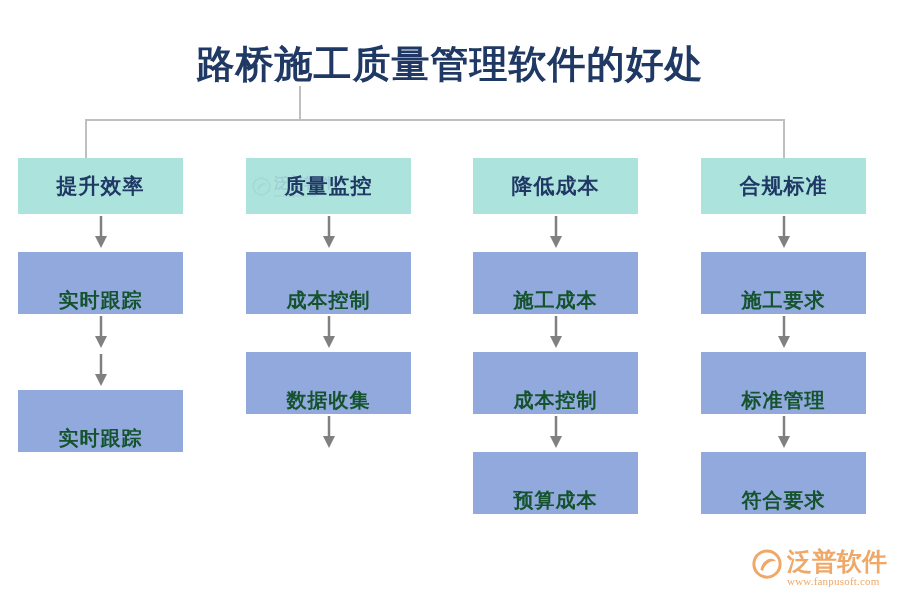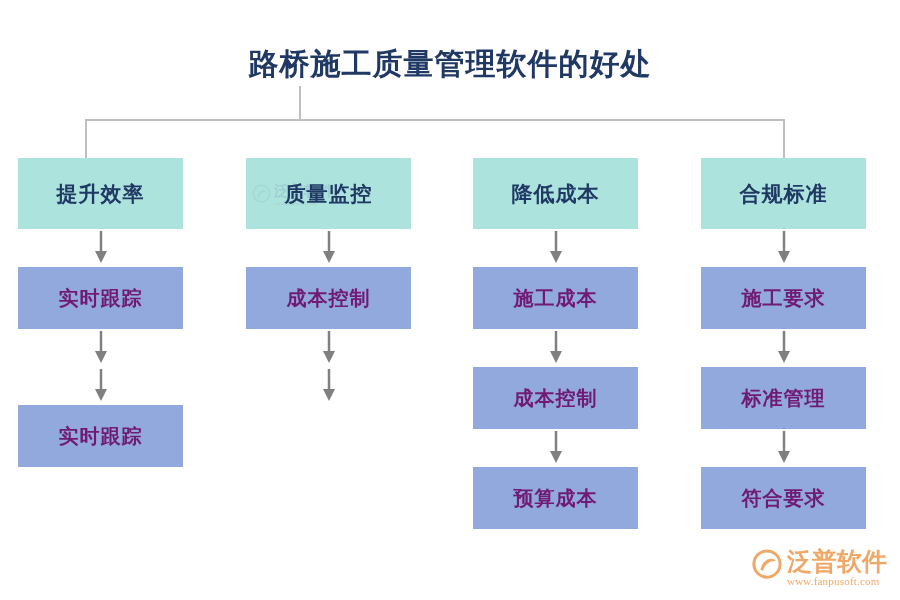--- a/index.html
+++ b/index.html
@@ -21,21 +21,21 @@
     height: 600px;
   }
 
   
   #page-title {
     position: absolute;
     left: 0;
     top: 44px;
     width: 900px;
     text-align: center;
-    font-size: 30px;
+    font-size: 38px;
     font-weight: bold;
     color: #1f3864;
     letter-spacing: 1px;
     line-height: 40px;
     white-space: nowrap;
   }
 
   
   #connector-layer {
     position: absolute;
@@ -52,21 +52,21 @@
     top: 158px;
   }
   .col-0 { left: 18px;  width: 165px; }
   .col-1 { left: 246px; width: 165px; }
   .col-2 { left: 473px; width: 165px; }
   .col-3 { left: 701px; width: 165px; }
 
   .head-box {
     position: relative;
     width: 100%;
-    height: 71px;
+    height: 56px;
     background: #ace3dd;
     display: flex;
     align-items: center;
     justify-content: center;
     color: #1f3864;
     font-size: 21px;
     font-weight: bold;
     letter-spacing: 1px;
     overflow: hidden;
   }
@@ -106,23 +106,23 @@
     font-size: 5px;
     color: #9aa9b8;
     letter-spacing: 0px;
   }
 
   .sub-box {
     width: 100%;
     height: 62px;
     background: #92a9dd;
     display: flex;
-    align-items: center;
+    align-items: flex-end;
     justify-content: center;
-    color: #701a75;
+    color: #14532d;
     font-size: 20px;
     font-weight: bold;
     letter-spacing: 1px;
   }
 
   .arrow-gap {
     height: 38px;
     width: 100%;
     position: relative;
   }
@@ -244,20 +244,23 @@
     <div class="sub-box">
       <span>成本控制</span>
     </div>
 
     <div class="arrow-gap">
       <svg width="16" height="38" viewBox="0 0 16 38">
         <line x1="8" y1="2" x2="8" y2="24" stroke="#808080" stroke-width="2.5"></line>
         <polygon points="8,34 2,22 14,22" fill="#808080"></polygon>
       </svg>
     </div>
+    <div class="sub-box">
+      <span>数据收集</span>
+    </div>
 
     <div class="arrow-gap">
       <svg width="16" height="38" viewBox="0 0 16 38">
         <line x1="8" y1="2" x2="8" y2="24" stroke="#808080" stroke-width="2.5"></line>
         <polygon points="8,34 2,22 14,22" fill="#808080"></polygon>
       </svg>
     </div>
   </div>
 
   <div class="column col-3">

